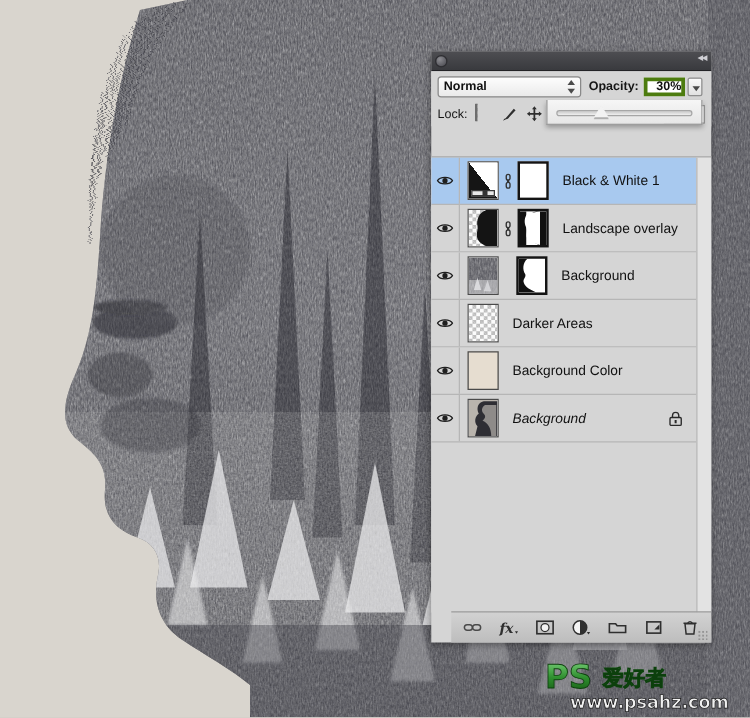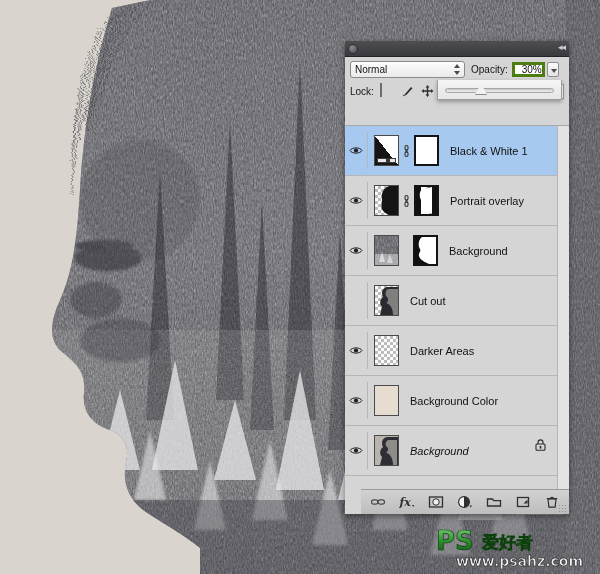--- a/index.html
+++ b/index.html
@@ -54,21 +54,21 @@
     position:absolute;left:0;top:3px;width:0;height:0;
     border-left:3.5px solid transparent;border-right:3.5px solid transparent;
     border-top:4px solid #3c3c3c;
   }
   .panel-menu .pm-lines{position:absolute;right:0;top:1px;width:8px;}
   .panel-menu .pm-lines i{display:block;height:1px;background:#3c3c3c;margin-bottom:2px;}
 
   
   .blend-row{
     height:24px;background:#d5d5d5;display:flex;align-items:center;
-    padding:0 5px;box-sizing:border-box;position:relative;
+    padding:0 5px;box-sizing:border-box;position:relative;font-weight:bold;
   }
   .blend-select{
     width:115px;height:17px;border:1px solid #8a8a8a;border-radius:3px;
     background:linear-gradient(#fdfdfd,#eaeaea);
     display:flex;align-items:center;padding:0 4px;box-sizing:border-box;
     font-size:10px;color:#111;position:relative;
   }
   .spin{position:absolute;right:4px;top:2px;width:7px;height:12px;}
   .spin i{display:block;width:0;height:0;margin:0 auto;}
   .spin .up{border-left:3.5px solid transparent;border-right:3.5px solid transparent;border-bottom:4px solid #4a4a4a;}
@@ -127,21 +127,21 @@
   }
 
   
   .layer-list{
     position:absolute;left:0;top:84px;right:0;bottom:24px;
     background:#d5d5d5;border-top:1px solid #a8a8a8;overflow:hidden;
   }
   .layer-scroll{position:absolute;right:0;top:0;bottom:0;width:11px;background:#e3e3e3;border-left:1px solid #b5b5b5;}
   .layer-rows{position:absolute;left:0;top:0;right:12px;}
   .layer-row{
-    height:50px;display:flex;align-items:center;
+    height:38px;display:flex;align-items:center;
     border-bottom:1px solid #b6b6b6;box-sizing:border-box;position:relative;
     background:#d5d5d5;
   }
   .layer-row.selected{background:#a8c9ef;}
   .eye-cell{
     width:23px;height:37px;display:flex;align-items:center;justify-content:center;
     border-right:1px solid #b6b6b6;box-sizing:border-box;flex:0 0 23px;
   }
   .eye{width:14px;height:9px;position:relative;}
   .eye svg{display:block;}
@@ -437,21 +437,21 @@
               </svg>
           </span>
           <div class="lthumb mask">
             <span style="position:absolute;inset:0;background:#111"></span>
             <svg width="21" height="27" viewBox="0 0 21 27" style="position:absolute;left:0;top:0">
               <path d="M11 0 C6 1 4 6 5 11 C5.6 14 3.5 16 4.5 19 C5.5 23 9 25 13 27 L3 27 L3 0 Z" fill="#fff" transform="translate(2,0)"></path>
               <path d="M6 2 C3 5 3.4 10 5 13 C6.6 16 4 19 6 22 C8 25 13 26 16 27 L16 0 Z" fill="#fff"></path>
             </svg>
           </div>
         </div>
-        <span class="lname">Portrait overlay</span>
+        <span class="lname">Landscape overlay</span>
       </div>
 
       <div class="layer-row">
         <div class="eye-cell">
           <span class="eye">
             <svg width="14" height="9" viewBox="0 0 14 9">
                 <path d="M1 4.5 C3 1 11 1 13 4.5 C11 8 3 8 1 4.5 Z" fill="none" stroke="#1f1f1f" stroke-width="1"></path>
                 <circle cx="7" cy="4.5" r="2.1" fill="#1f1f1f"></circle>
               </svg>
           </span>
@@ -469,33 +469,20 @@
           <div class="lthumb mask" style="margin-left:14px">
             <span style="position:absolute;inset:0;background:#111"></span>
             <svg width="21" height="27" viewBox="0 0 21 27" style="position:absolute;left:0;top:0">
               <path d="M7 0 C3 3 3 9 5 12 C6.5 14.5 3 16 4 19 C5 23 10 25 14 27 L21 27 L21 0 Z" fill="#fff"></path>
             </svg>
           </div>
         </div>
         <span class="lname">Background</span>
       </div>
 
-      <div class="layer-row">
-        <div class="eye-cell"></div>
-        <div class="thumb-wrap">
-          <div class="lthumb">
-            <span class="checker-bg"></span>
-            <svg width="23" height="29" viewBox="0 0 23 29" style="position:absolute;left:0;top:0">
-              <path d="M12 1 C7 2 6 7 8 11 C5 13 4 18 7 21 L5 29 L23 29 L23 1 Z" fill="#2a2a30"></path>
-              <path d="M13 3 C10 5 10 9 12 11 C14 13 13 16 11 17 C15 18 18 22 18 29 L23 29 L23 3 Z" fill="#c9c4bd" opacity="0.55"></path>
-            </svg>
-          </div>
-        </div>
-        <span class="lname">Cut out</span>
-      </div>
 
       <div class="layer-row">
         <div class="eye-cell">
           <span class="eye">
             <svg width="14" height="9" viewBox="0 0 14 9">
                 <path d="M1 4.5 C3 1 11 1 13 4.5 C11 8 3 8 1 4.5 Z" fill="none" stroke="#1f1f1f" stroke-width="1"></path>
                 <circle cx="7" cy="4.5" r="2.1" fill="#1f1f1f"></circle>
               </svg>
           </span>
         </div>

